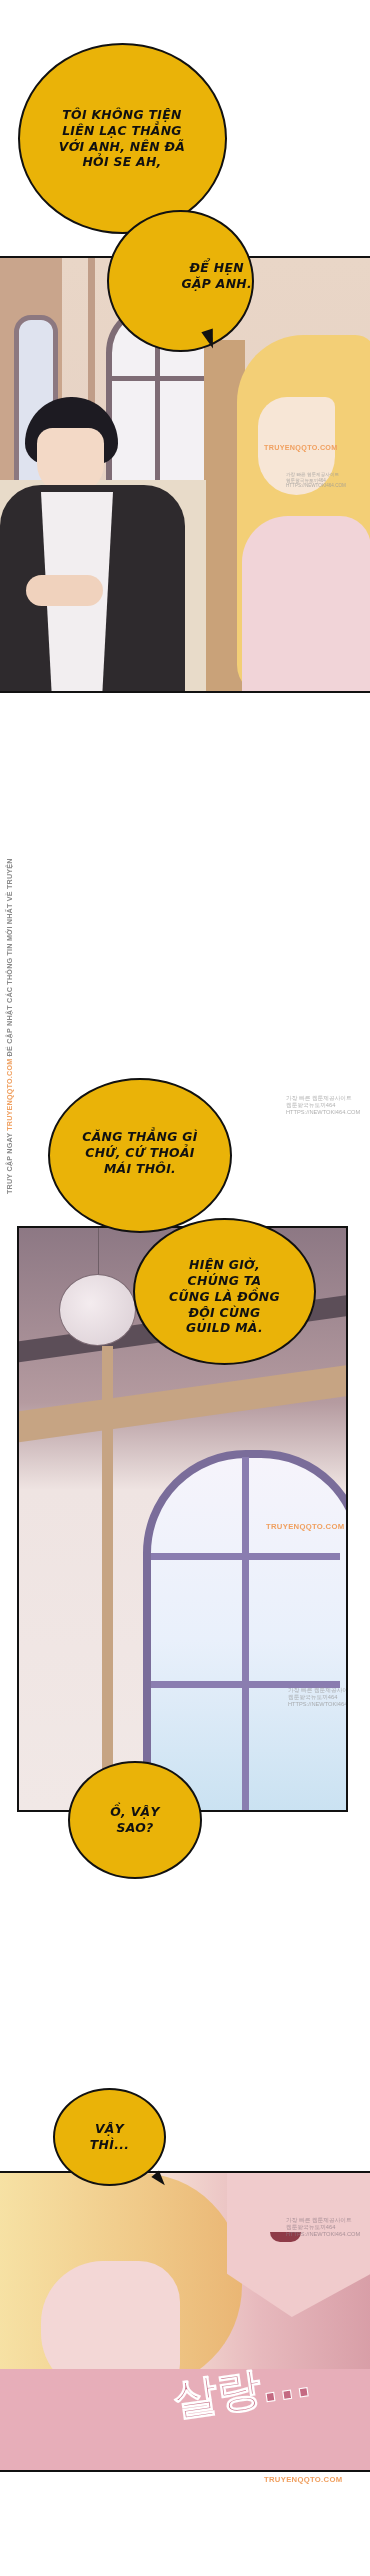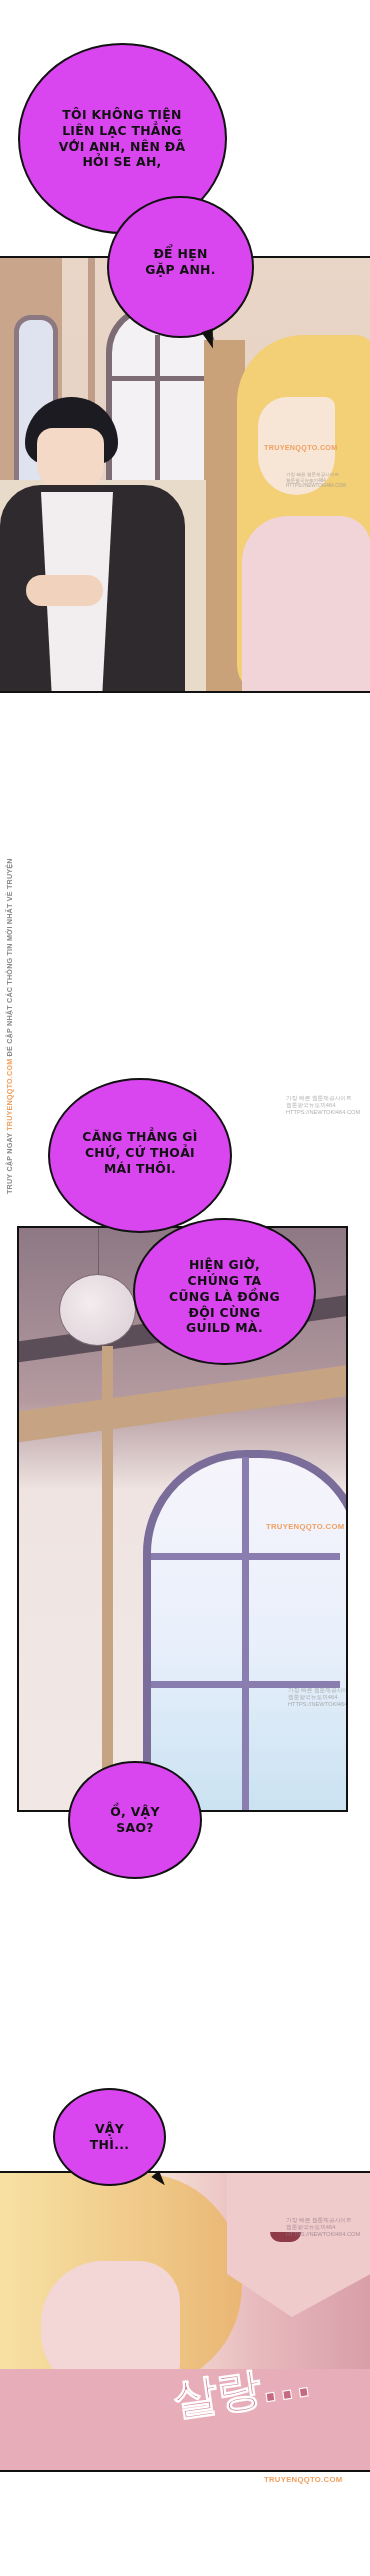--- a/index.html
+++ b/index.html
@@ -5,23 +5,23 @@
   html, body { margin: 0; padding: 0; }
   body {
     width: 371px; height: 3967px; position: relative; overflow: hidden;
     background: #ffffff;
     font-family: "DejaVu Sans", sans-serif;
   }
   .abs { position: absolute; }
   .panel { position: absolute; overflow: hidden; border: 2.1px solid #111; box-sizing: border-box; }
   .panel.fw { border-left: none; border-right: none; }
   .bubble {
-    position: absolute; background: #d946ef; border: 2.1px solid #111; border-radius: 50%;
+    position: absolute; background: #eab308; border: 2.1px solid #111; border-radius: 50%;
     box-sizing: border-box; display: flex; align-items: center; justify-content: center;
-    text-align: center; z-index: 5;
+    text-align: center; z-index: 5; font-style: italic;
   }
   .bubble .txt {
     font-family: "DejaVu Sans", sans-serif; font-weight: bold; color: #111;
     font-size: 12.4px; line-height: 1.28; letter-spacing: 0.3px; white-space: pre-line;
   }
   .tail { position: absolute; width: 0; height: 0; z-index: 6; }
   .wm-orange {
     position: absolute; font-family: "Liberation Sans", sans-serif; font-weight: bold;
     color: #f0a060; font-size: 7.7px; letter-spacing: 0.3px; z-index: 7;
   }
@@ -71,21 +71,21 @@
 HTTPS://NEWTOKI464.COM</div>
 </div>
 
 <div class="bubble" style="left:17.5px; top:43px; width:209px; height:191px;">
   <span class="txt">TÔI KHÔNG TIỆN
 LIÊN LẠC THẲNG
 VỚI ANH, NÊN ĐÃ
 HỎI SE AH,</span>
 </div>
 
-<div class="bubble" style="left:107px; top:196px; width:147px; height:142px;">
+<div class="bubble" style="left:107px; top:210px; width:147px; height:142px;justify-content:flex-end;">
   <span class="txt" style="padding-bottom:10.3px;">ĐỂ HẸN
 GẶP ANH.</span>
 </div>
 <div class="tail" style="left:204px; top:330px; border-left:6.2px solid transparent; border-right:6.2px solid transparent; border-top:19.6px solid #111; transform:rotate(-18deg);"></div>
 
 <div class="wm-vertical" style="top:1194px; width:435px;">
   <span>TRUY CẬP NGAY </span><span class="hl">TRUYENQQTO.COM</span><span> ĐỂ CẬP NHẬT CÁC THÔNG TIN MỚI NHẤT VỀ TRUYỆN</span>
 </div>
 <div class="wm-kr" style="left:286px; top:1095px;">가장 빠른 웹툰제공사이트
 웹툰왕국뉴토끼464

